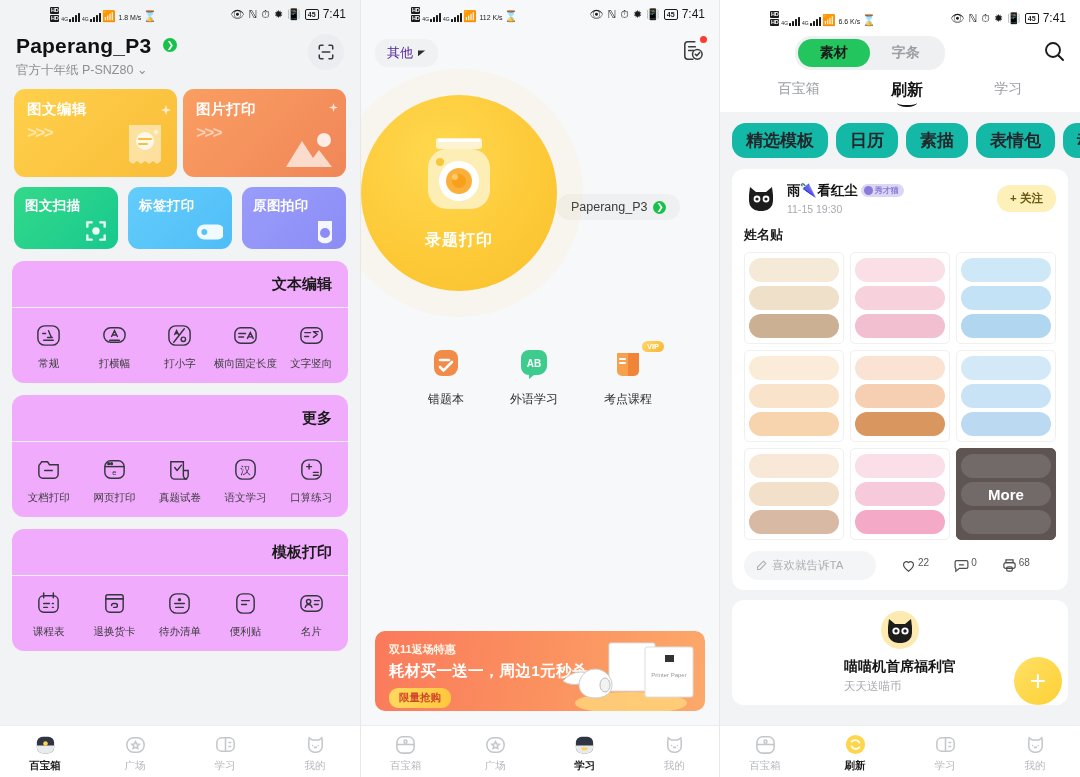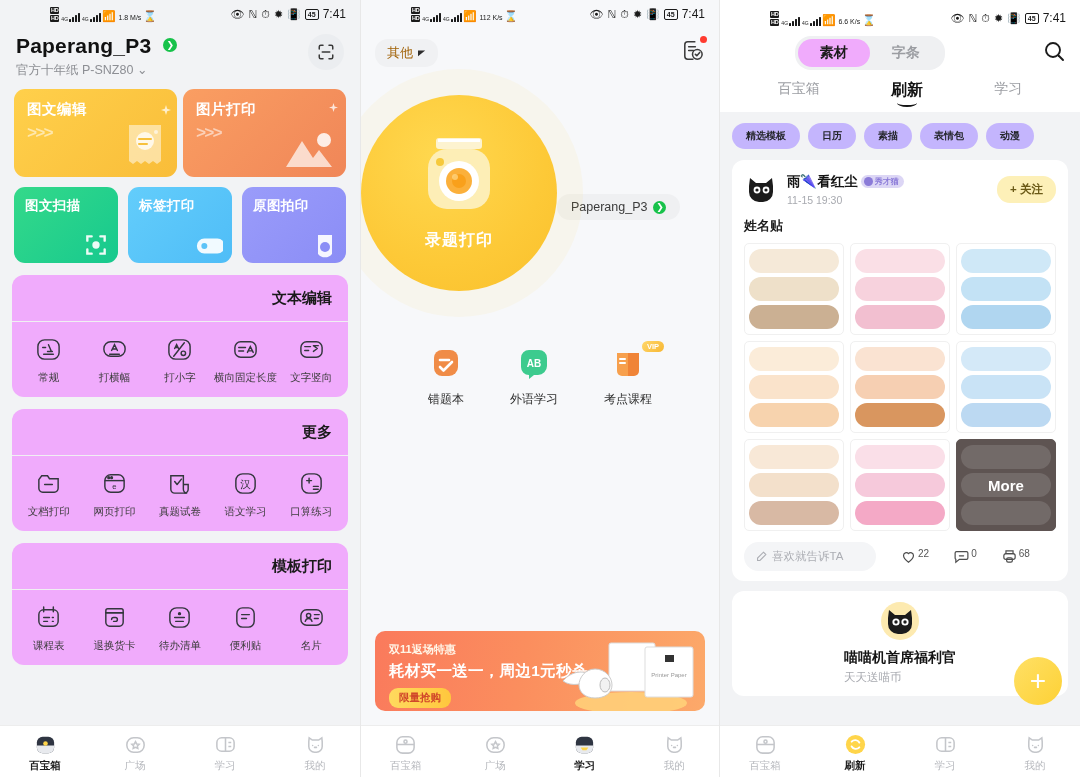--- a/index.html
+++ b/index.html
@@ -59,21 +59,21 @@
     flex: 1; height: 88px; border-radius: 11px; position: relative;
     overflow: hidden; padding: 11px 0 0 13px;
   }
   .bigcard .lbl { color: #fff; font-size: 14.5px; font-weight: 600; letter-spacing: .5px; }
   .chev { color: rgba(255,255,255,.55); font-size: 17px; font-weight: 800; letter-spacing: -2px; margin-top: 5px; }
   .c-yellow { background: linear-gradient(135deg,#ffd04b,#f9bd39); }
   .c-orange { background: linear-gradient(135deg,#fa9e62,#f08658); }
   .art { position: absolute; right: 10px; bottom: 6px; opacity: .92; }
   .row2 { display: flex; gap: 10px; margin-top: 10px; }
   .smcard {
-    flex: 1; height: 76px; border-radius: 11px; position: relative;
+    flex: 1; height: 62px; border-radius: 11px; position: relative;
     overflow: hidden; padding: 10px 0 0 11px;
   }
   .smcard .lbl { color: #fff; font-size: 13.5px; font-weight: 600; letter-spacing: .4px; }
   .c-green { background: linear-gradient(135deg,#34d98a,#17c98e); }
   .c-blue  { background: linear-gradient(135deg,#63cdfb,#4fbdf7); }
   .c-purple{ background: linear-gradient(135deg,#9a9cfa,#8b8df6); }
   .smart { position: absolute; right: 9px; bottom: 5px; }
 
   .sect { background: #f0abfc; border-radius: 12px; margin: 12px 12px 0; text-align: right; }
   .sect-h { font-size: 15px; font-weight: 700; color: #1a1a1a; padding: 14px 16px 13px; border-bottom: 1px solid #f0f0f2; }
@@ -88,21 +88,21 @@
     align-items: center; padding-top: 3px;
   }
   .tab { flex: 1; display: flex; flex-direction: column; align-items: center; gap: 3px; }
   .tab .tl { font-size: 10.5px; color: #b6b8bd; }
   .tab.active .tl { color: #1c1c1c; font-weight: 700; }
 
   
   .p2-head { display: flex; align-items: center; padding: 10px 14px 4px; }
   .pill-other {
     background: #f0f1f3; border-radius: 13px; padding: 5px 12px;
-    font-size: 13px; color: #a16207; display: flex; align-items: center; gap: 5px;
+    font-size: 13px; color: #4c1d95; display: flex; align-items: center; gap: 5px;
   }
   .p2-icon { margin-left: auto; position: relative; }
   .reddot { position: absolute; top: -2px; right: -2px; width: 7px; height: 7px; border-radius: 50%; background: #ff3b30; }
   .hero { display: flex; flex-direction: row; align-items: center; margin-top: 24px; }
   .hero-circle {
     width: 196px; height: 196px; border-radius: 50%;
     background: radial-gradient(circle at 40% 32%, #ffd84f 0%, #fdc937 60%, #f9c02c 100%);
     display: flex; flex-direction: column; align-items: center; justify-content: center;
     position: relative; box-shadow: 0 0 0 26px rgba(255,214,72,.07);
   }
@@ -132,30 +132,30 @@
   }
 
   
   .p3-topbar { background: #fff; padding: 4px 0 0; }
   .seg-row { display: flex; align-items: center; padding: 4px 14px 0; }
   .seg {
     margin: 0 auto; background: #eff0f2; border-radius: 16px; display: flex;
     padding: 3px; position: relative; left: 8px;
   }
   .seg span { font-size: 14px; padding: 5px 22px; border-radius: 14px; color: #9b9da2; font-weight: 600; }
-  .seg span.on { background: #f0abfc; color: #1b1b1b; }
+  .seg span.on { background: #22c55e; color: #1b1b1b; }
   .p3-tabs { display: flex; justify-content: space-around; padding: 10px 22px 6px; }
   .p3tab { font-size: 14px; color: #9b9da2; position: relative; padding-bottom: 5px; }
   .p3tab.on { color: #141414; font-weight: 700; font-size: 16px; }
   .p3tab.on::after {
     content:''; position: absolute; left: 50%; transform: translateX(-50%);
     bottom: -1px; width: 20px; height: 6px; border-bottom: 2.5px solid #141414; border-radius: 50%;
   }
   .chips { display: flex; gap: 8px; padding: 11px 12px 11px; overflow: hidden; }
-  .chip { background: #c4b5fd; border-radius: 14px; padding: 6px 14px; font-size: 10px; color: #24262b; font-weight: 600; white-space: nowrap; }
+  .chip { background: #14b8a6; border-radius: 14px; padding: 6px 14px; font-size: 17px; color: #24262b; font-weight: 600; white-space: nowrap; }
   .post { background: #fff; border-radius: 12px; margin: 0 12px; padding: 12px 12px 10px; }
   .post-h { display: flex; align-items: center; gap: 9px; }
   .avatar { width: 34px; height: 34px; border-radius: 50%; background: #fff; display: flex; align-items: center; justify-content: center; overflow: hidden; }
   .uname { font-size: 13.5px; font-weight: 700; color: #141414; display: flex; align-items: center; gap: 3px; }
   .utag { background: #dcd6f5; color: #8b7bd8; font-size: 8px; border-radius: 7px; padding: 1px 5px 1px 3px; display: inline-flex; align-items: center; gap: 2px; font-weight: 700; }
   .utime { font-size: 10.5px; color: #a8aab0; margin-top: 3px; }
   .followbtn {
     margin-left: auto; background: #fdf0b8; color: #6b5a17; font-size: 11.5px;
     font-weight: 600; border-radius: 13px; padding: 6px 13px; border: none;
   }

